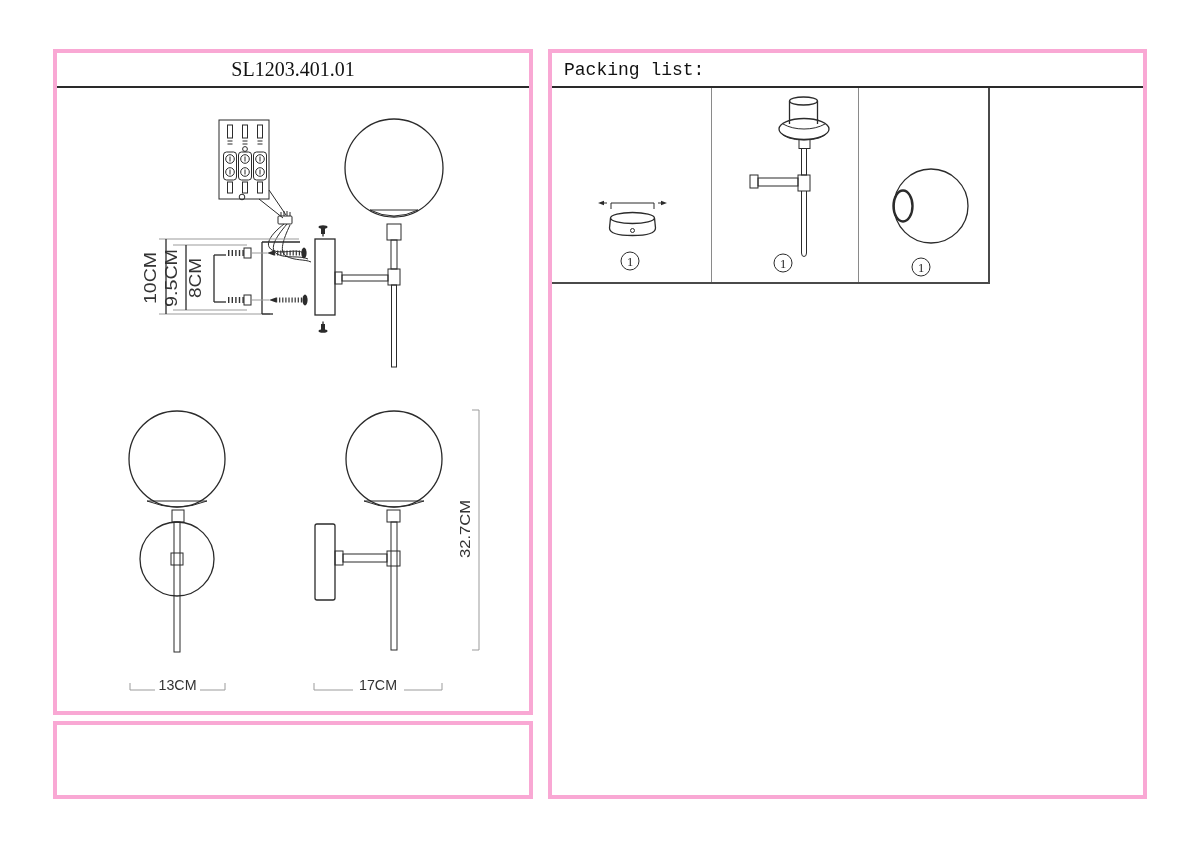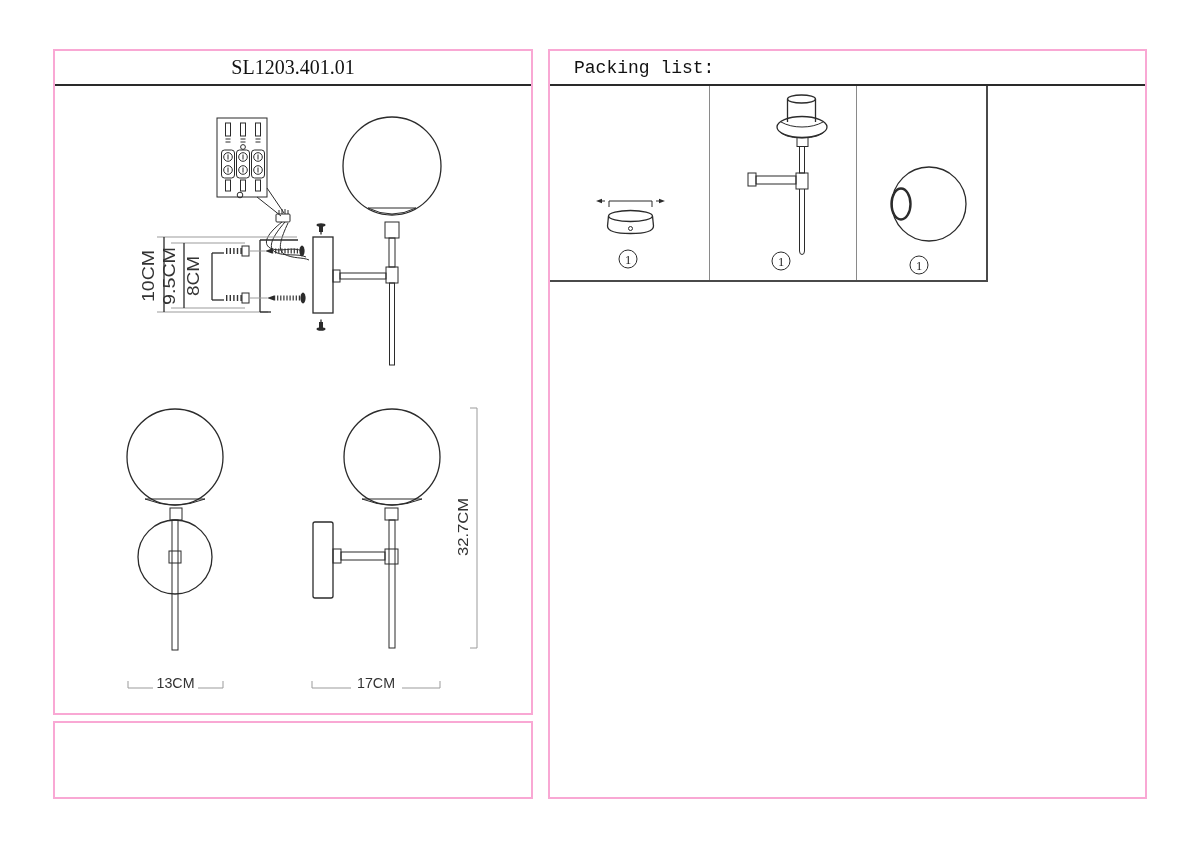--- a/index.html
+++ b/index.html
@@ -1,24 +1,24 @@
 <!DOCTYPE html>
 <html><head>
 <meta charset="utf-8">
 <style>
   html,body{margin:0;padding:0;background:#fff;}
   .page{position:relative;width:1200px;height:848px;background:#fff;overflow:hidden;
         font-family:"Liberation Sans",sans-serif;}
-  .box{position:absolute;background:#fff;border:2px solid #f9a8d4;box-sizing:border-box;}
+  .box{position:absolute;background:#fff;border:4px solid #f9a8d4;box-sizing:border-box;}
   .panel-left-main{left:53px;top:49px;width:480px;height:666px;}
   .panel-left-strip{left:53px;top:721px;width:480px;height:78px;}
   .panel-right{left:548px;top:49px;width:599px;height:750px;}
   .title-bar{height:35px;border-bottom:2px solid #2a2a2a;display:flex;align-items:center;box-sizing:border-box;}
   .title-center{justify-content:center;font-family:"Liberation Serif",serif;font-size:20px;color:#111;}
-  .title-left{justify-content:flex-start;padding-left:24px;font-family:"Liberation Mono",monospace;
+  .title-left{justify-content:flex-start;padding-left:12px;font-family:"Liberation Mono",monospace;
               font-size:18px;color:#111;}
   .drawing-area{position:relative;width:395px;height:627px;}
   .packing-table{display:flex;width:438px;border-right:2px solid #4a4a4a;border-bottom:2px solid #4a4a4a;
                  box-sizing:border-box;}
   .pack-cell{height:194px;box-sizing:border-box;display:flex;align-items:flex-start;justify-content:flex-start;}
   .pack-cell.c2,.pack-cell.c3{border-left:1.5px solid #8a8a8a;}
   .c1{width:160px;} .c2{width:147px;} .c3{width:131px;}
   svg{display:block;}
   .ln{stroke:#2b2b2b;stroke-width:1.3;fill:none;}
   .lnthin{stroke:#2b2b2b;stroke-width:1;fill:none;}

